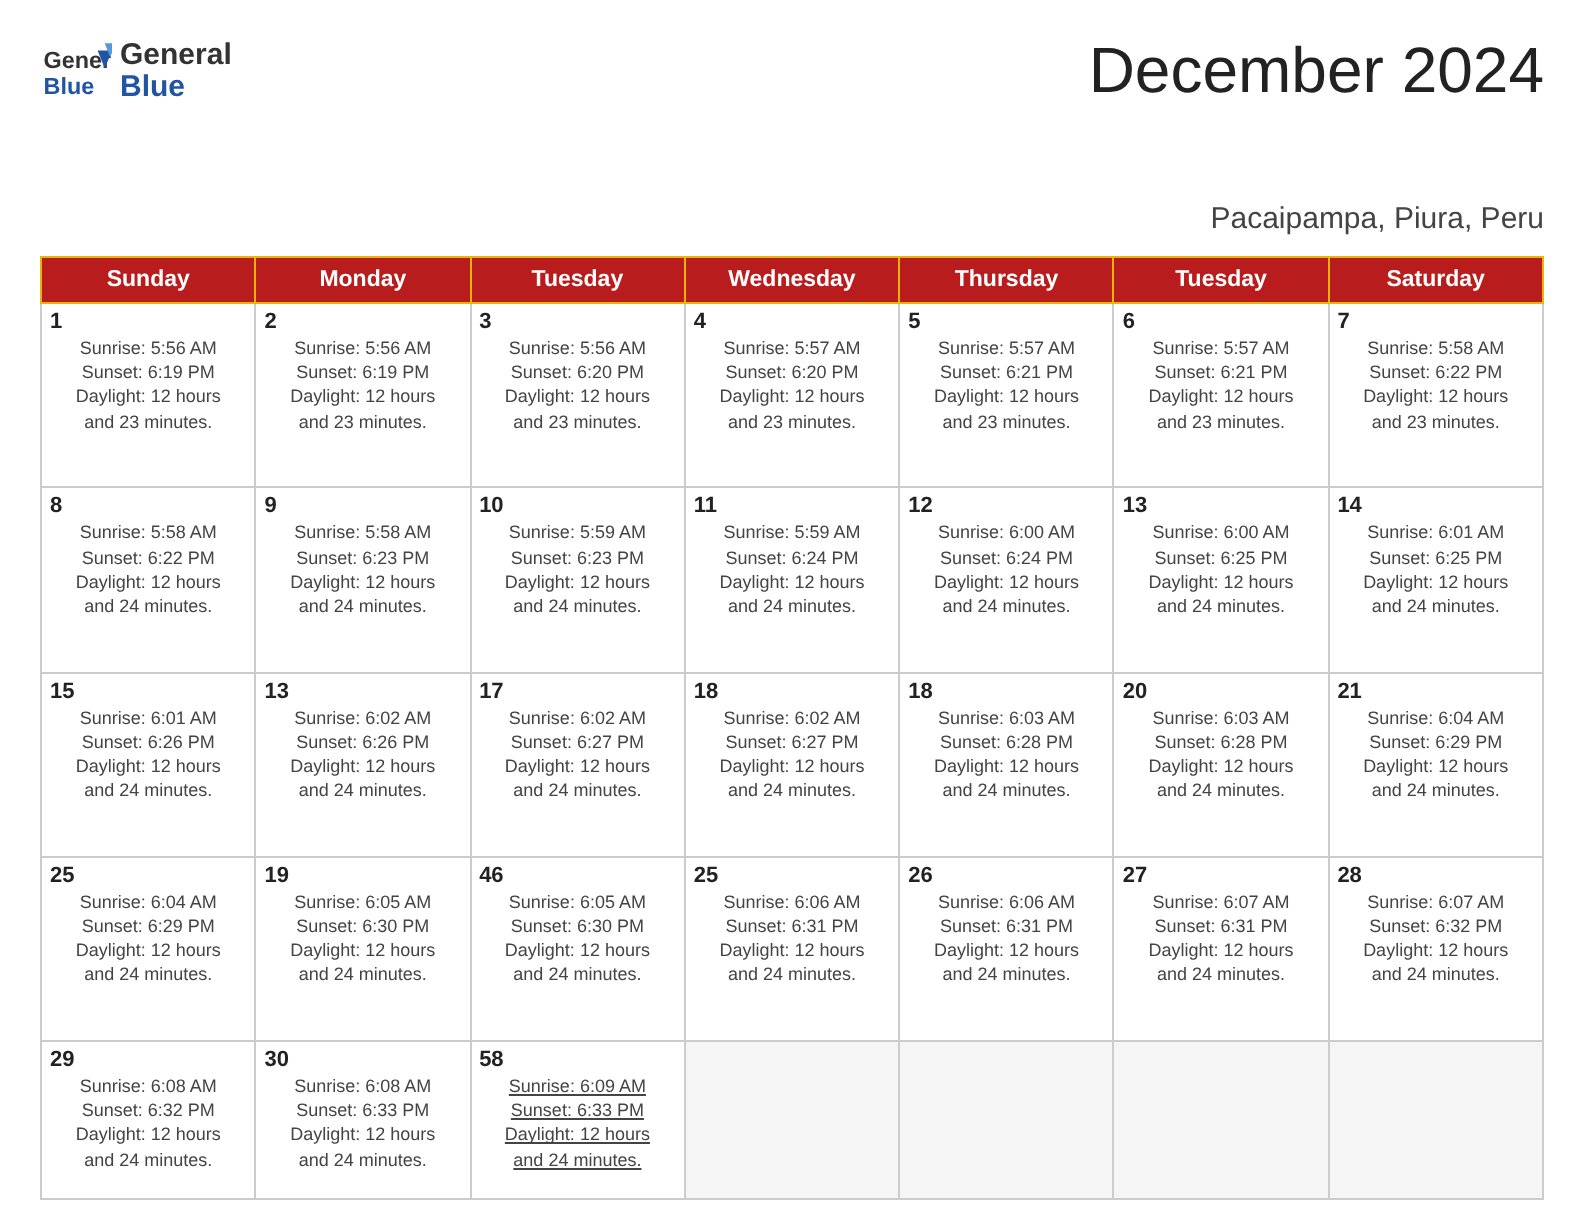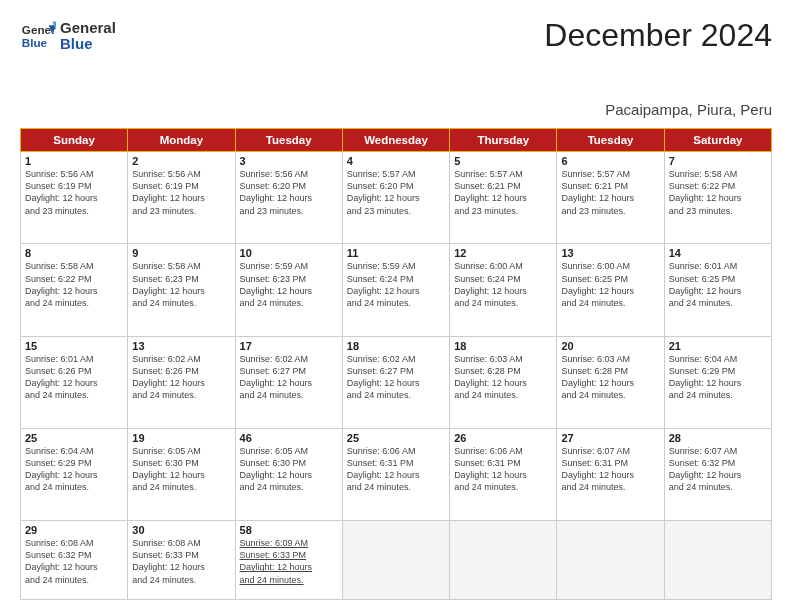--- a/index.html
+++ b/index.html
@@ -78,20 +78,21 @@
       font-size: 11px;
       font-weight: bold;
       color: #222;
       display: block;
       margin-bottom: 1px;
     }
     .day-info {
       font-size: 9px;
       color: #444;
       line-height: 1.35;
+      text-align: center;
     }
     .last-row td {
       height: 70px;
       margin-top: 19px;
     }
   </style>
 </head>
 <body>
 
 <div class="page">

